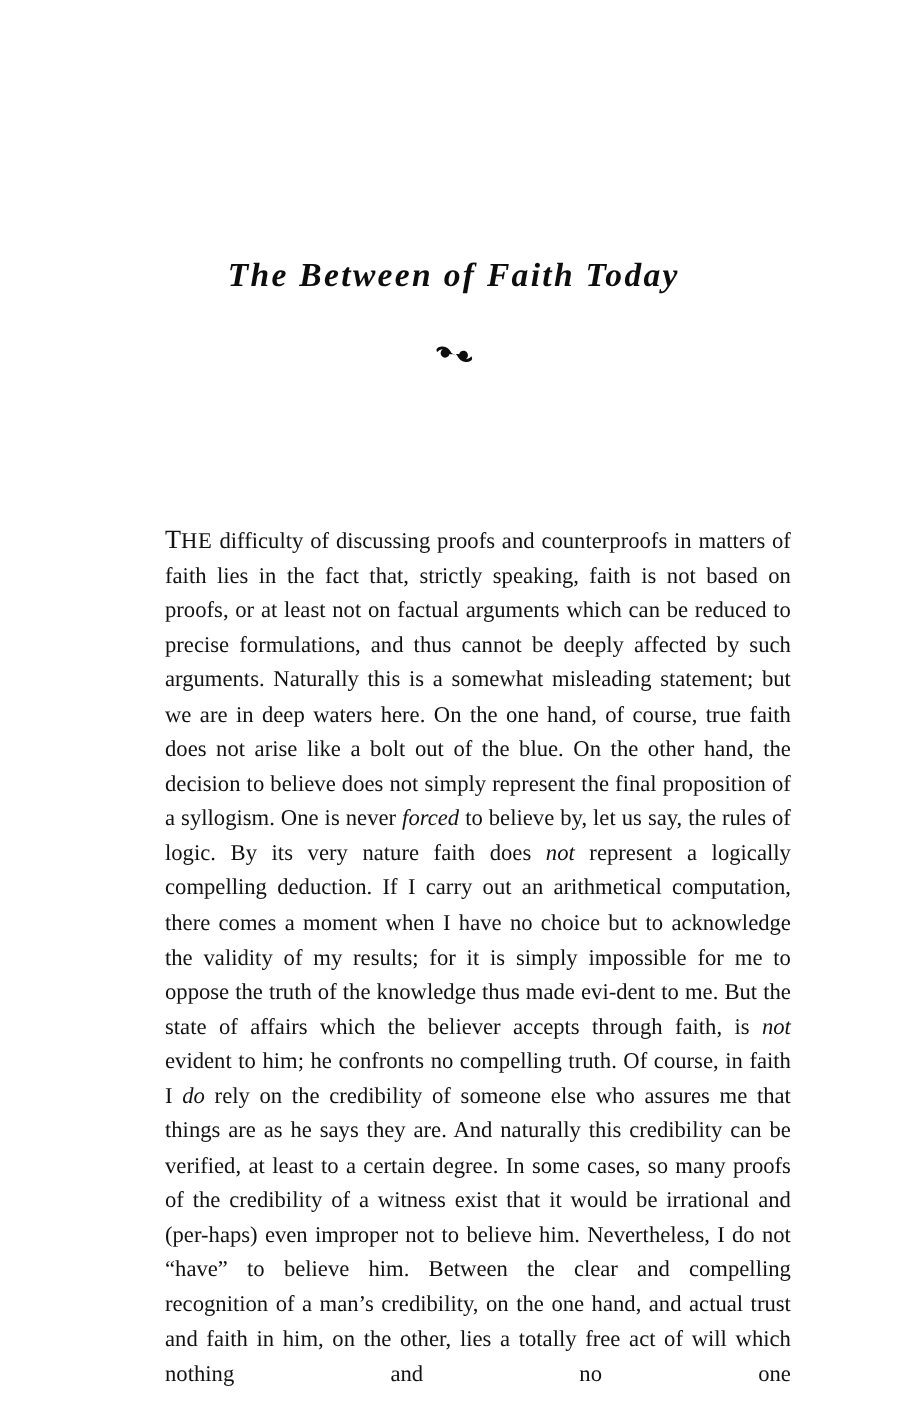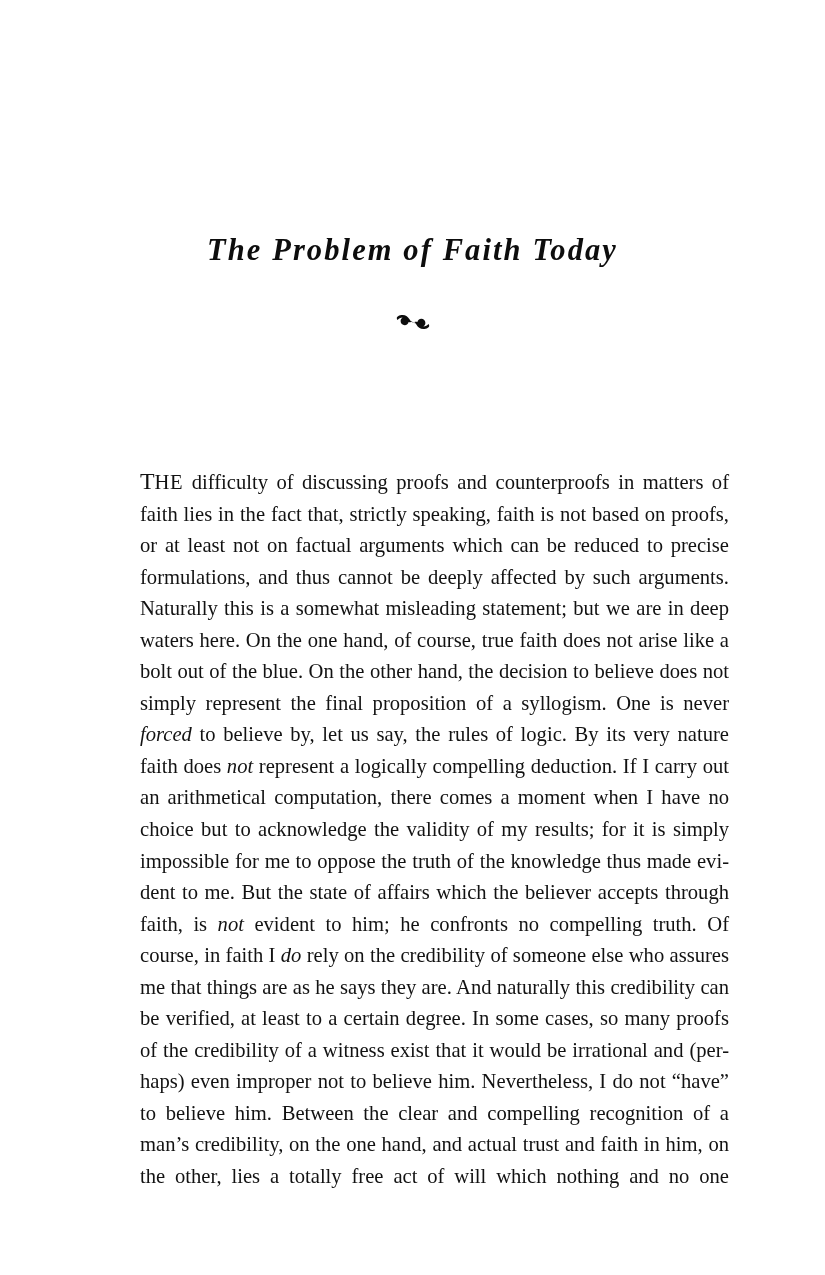--- a/index.html
+++ b/index.html
@@ -58,21 +58,21 @@
 
   
   .textblock {
     position: absolute;
     left: 140px;
     top: 466px;
     width: 589px;
   }
 
   .body-para {
-    margin: 0;
+    margin: 10px;
     font-size: 20.6px;
     line-height: 31.55px;
     text-align: justify;
     text-justify: inter-word;
     hyphens: manual;
     -webkit-hyphens: manual;
     color: #121212;
     word-spacing: 0.1px;
   }
   .body-para:last-child {
@@ -88,21 +88,21 @@
   }
   em, .ital {
     font-style: italic;
   }
 </style>
 </head>
 <body>
 
 <div class="page">
 
-  <h1 class="chapter-title">The Problem of Faith Today</h1>
+  <h1 class="chapter-title">The Between of Faith Today</h1>
 
   <div class="ornament">
     <svg width="40" height="24" viewBox="0 0 40 24" aria-hidden="true">
       <g fill="#0d0d0d">
         <path d="M9.6 5.0c3.2 0 5.6 2.0 6.9 4.3 0.6 1.1 1.3 2.1 2.0 2.7
                  -0.9 0.2 -1.9 0.2 -2.9 -0.1 -0.3 1.9 -1.9 3.3 -3.9 3.3
                  -2.3 0 -4.1 -1.9 -4.1 -4.2 0 -1.5 0.8 -2.8 2.0 -3.5
                  -2.1 0.1 -3.9 1.1 -5.0 2.6 -0.5 -0.5 -0.8 -1.2 -0.8 -1.9
                  0 -1.8 2.4 -3.2 5.8 -3.2z"></path>
         <path d="M30.4 19.0c-3.2 0 -5.6 -2.0 -6.9 -4.3 -0.6 -1.1 -1.3 -2.1 -2.0 -2.7

